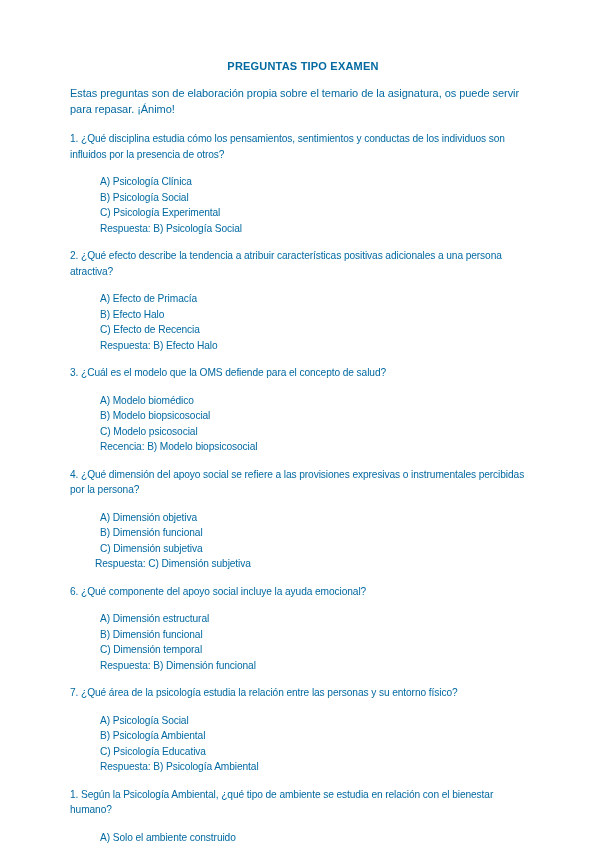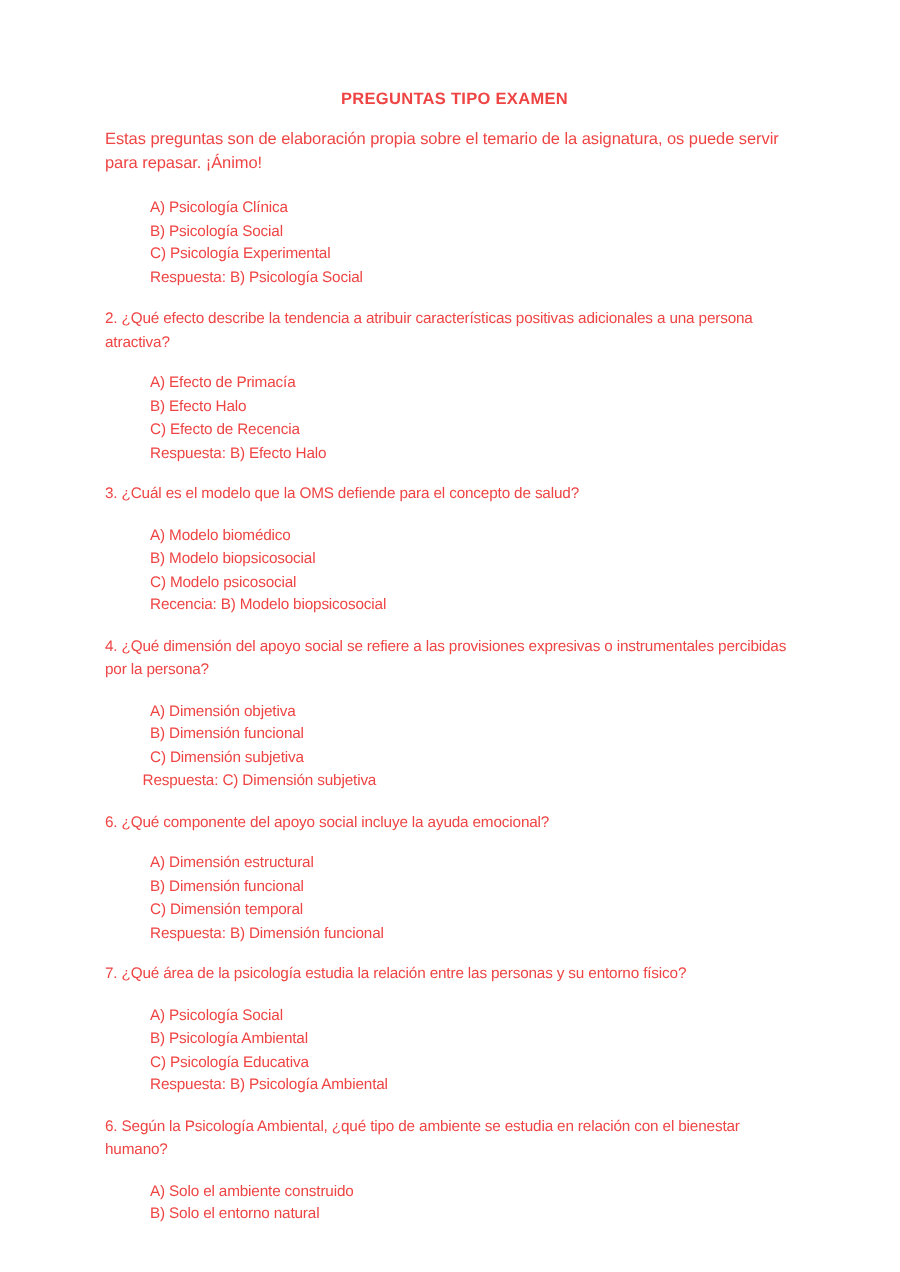--- a/index.html
+++ b/index.html
@@ -5,21 +5,21 @@
   html, body {
     margin: 0;
     padding: 0;
     background: #ffffff;
   }
   .page {
     position: relative;
     width: 600px;
     height: 848px;
     background: #ffffff;
-    color: #ef4444;
+    color: #0369a1;
     font-family: "Liberation Sans", sans-serif;
     box-sizing: border-box;
     padding: 58px 64px 0 70px;
     overflow: hidden;
   }
   .title {
     text-align: center;
     font-weight: bold;
     font-size: 11px;
     line-height: 16px;
@@ -56,20 +56,21 @@
   }
 </style>
 </head>
 <body>
 
 <div class="page">
   <p class="title">PREGUNTAS TIPO EXAMEN</p>
   <p class="intro">Estas preguntas son de elaboración propia sobre el temario de la asignatura, os puede servir para repasar. ¡Ánimo!</p>
   <div id="questions">
       <div class="q">
+        <p class="q-text">1. ¿Qué disciplina estudia cómo los pensamientos, sentimientos y conductas de los individuos son influidos por la presencia de otros?</p>
         <ul class="opts">
           <li>A) Psicología Clínica</li>
           <li>B) Psicología Social</li>
           <li>C) Psicología Experimental</li>
           <li>Respuesta: B) Psicología Social</li>
         </ul>
       </div>
       <div class="q">
         <p class="q-text">2. ¿Qué efecto describe la tendencia a atribuir características positivas adicionales a una persona atractiva?</p>
         <ul class="opts">
@@ -109,20 +110,20 @@
       <div class="q">
         <p class="q-text">7. ¿Qué área de la psicología estudia la relación entre las personas y su entorno físico?</p>
         <ul class="opts">
           <li>A) Psicología Social</li>
           <li>B) Psicología Ambiental</li>
           <li>C) Psicología Educativa</li>
           <li>Respuesta: B) Psicología Ambiental</li>
         </ul>
       </div>
       <div class="q">
-        <p class="q-text">6. Según la Psicología Ambiental, ¿qué tipo de ambiente se estudia en relación con el bienestar humano?</p>
+        <p class="q-text">1. Según la Psicología Ambiental, ¿qué tipo de ambiente se estudia en relación con el bienestar humano?</p>
         <ul class="opts">
           <li>A) Solo el ambiente construido</li>
           <li>B) Solo el entorno natural</li>
         </ul>
       </div>
     </div>
 </div>
 
 </body></html>

